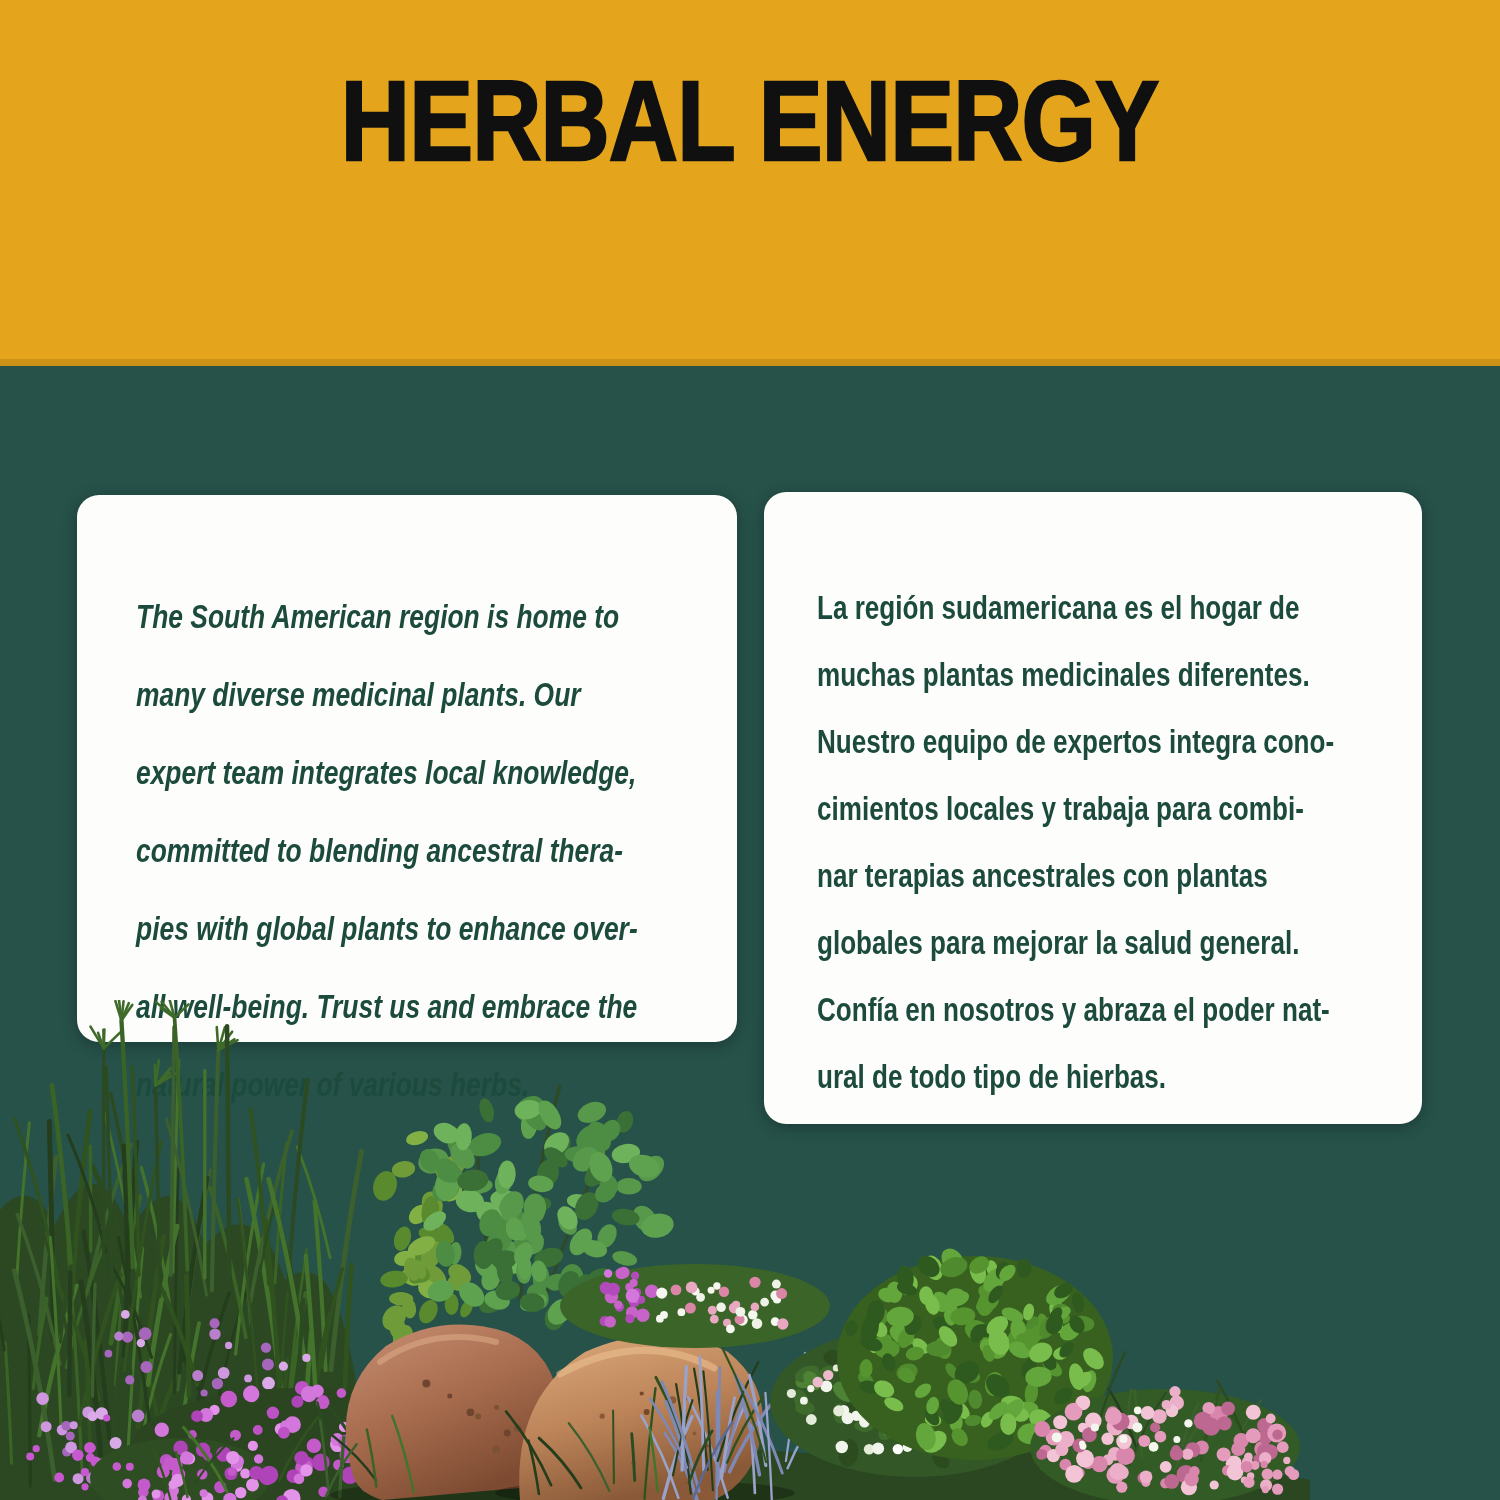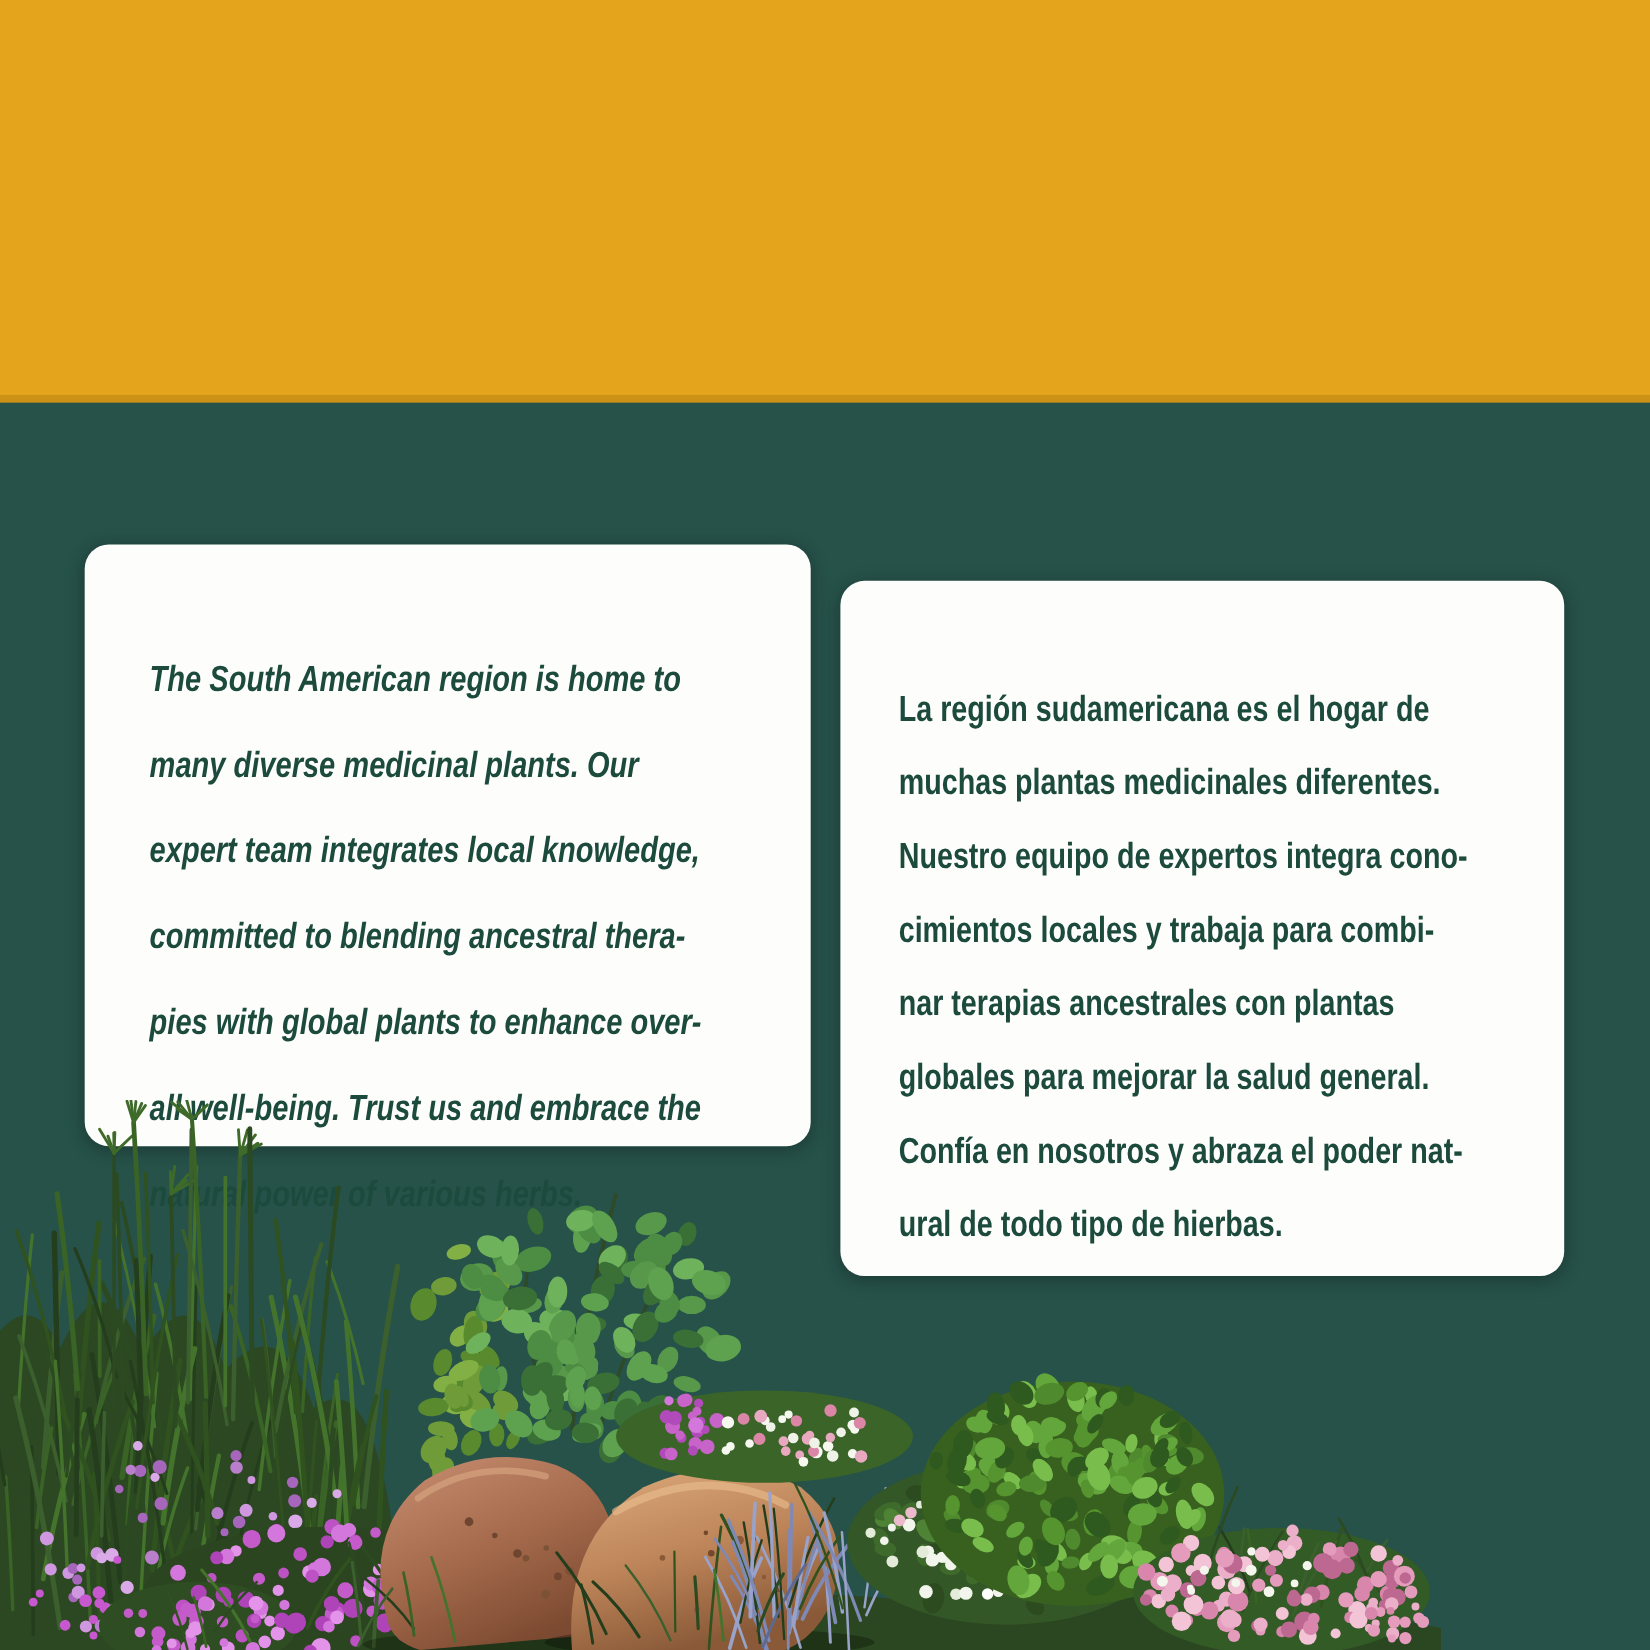--- a/index.html
+++ b/index.html
@@ -32,21 +32,21 @@
   .title .squeeze{
     display:inline-block;transform:scaleX(0.84);transform-origin:50% 50%;
     letter-spacing:-1px;-webkit-text-stroke:2.5px var(--title-black);
   }
   
   .card{
     position:absolute;background:var(--card-white);border-radius:22px;
     box-shadow:0 3px 16px rgba(0,0,0,0.30);z-index:2;
   }
   .card.en{left:77px;top:495px;width:660px;height:547px;font-style:italic;}
-  .card.es{left:764px;top:528px;width:658px;height:632px;}
+  .card.es{left:764px;top:492px;width:658px;height:632px;}
   .card-text{
     position:absolute;font-weight:bold;color:var(--body-green);
     transform-origin:left top;
   }
   .en .card-text{left:59px;top:83px;font-size:33px;transform:scaleX(0.80);}
   .es .card-text{left:53px;top:82px;font-size:33px;transform:scaleX(0.79);}
   .en .line{height:78px;line-height:78px;white-space:nowrap;}
   .es .line{height:67px;line-height:67px;white-space:nowrap;}
   
   #garden{
@@ -54,20 +54,21 @@
     z-index:3;pointer-events:none;
   }
 </style>
 </head>
 <body>
 
 <div class="canvas">
 
   <header class="banner">
     <div class="title">
+      <div class="tline"><span class="squeeze">HERBAL ENERGY</span></div>
     </div>
   </header>
 
   <section class="card en">
     <div class="card-text">
       <div class="line">The South American region is home to</div>
       <div class="line">many diverse medicinal plants. Our</div>
       <div class="line">expert team integrates local knowledge,</div>
       <div class="line">committed to blending ancestral thera-</div>
       <div class="line">pies with global plants to enhance over-</div>

